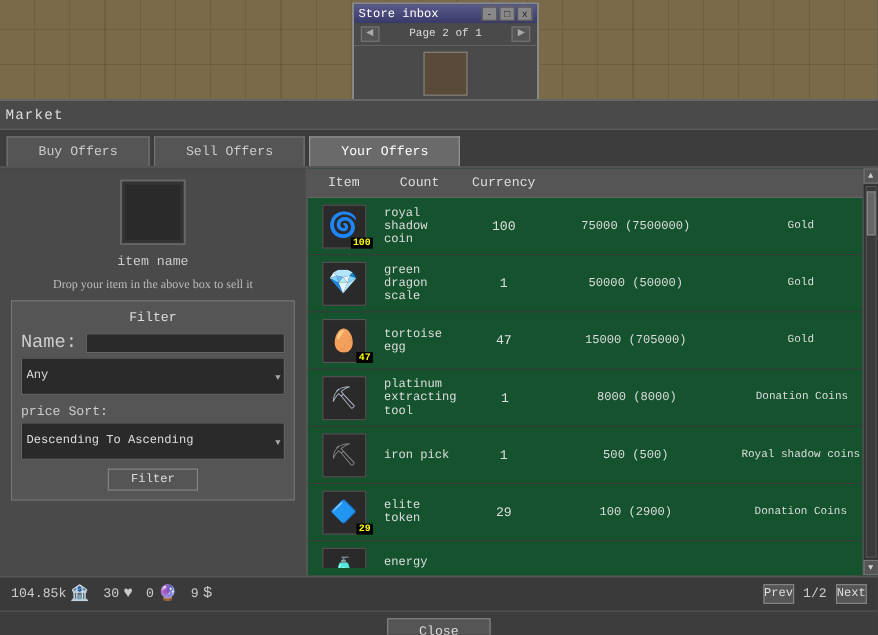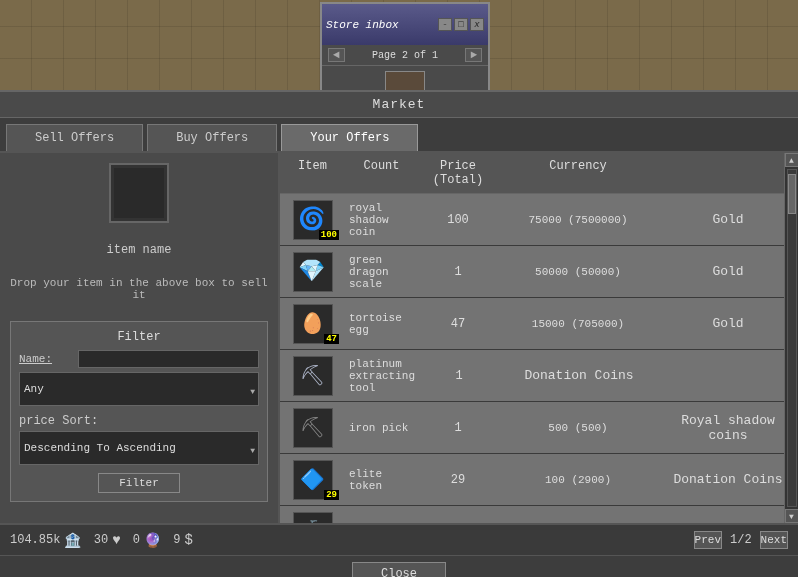--- a/index.html
+++ b/index.html
@@ -49,25 +49,24 @@
       left: 320px;
       width: 170px;
       background: #3c3c3c;
       border: 2px solid #888;
       z-index: 5;
     }
     .store-inbox-titlebar {
       background: linear-gradient(to bottom, #5a5a8a, #3a3a6a);
       color: #fff;
       font-size: 11px;
-      padding: 14px 4px;
+      padding: 2px 4px;
       display: flex;
       align-items: center;
       justify-content: space-between;
-      font-style: italic;
     }
     .store-inbox-controls {
       display: flex;
       gap: 2px;
     }
     .win-btn {
       width: 14px;
       height: 13px;
       background: #888;
       border: 1px solid #555;
@@ -121,21 +120,20 @@
       left: 0;
       width: 798px;
       background: #3d3d3d;
       border-top: 2px solid #666;
       z-index: 10;
     }
 
     
     .market-header {
       background: #4a4a4a;
-      text-align: center;
       color: #ddd;
       font-size: 13px;
       padding: 5px;
       border-bottom: 1px solid #666;
       letter-spacing: 1px;
     }
 
     
     .tabs-row {
       display: flex;
@@ -168,21 +166,21 @@
 
     
     .left-panel {
       width: 280px;
       background: #4a4a4a;
       border-right: 2px solid #555;
       padding: 10px;
       display: flex;
       flex-direction: column;
       align-items: center;
-      gap: 20px;
+      gap: 8px;
     }
     .item-drop-box {
       width: 60px;
       height: 60px;
       background: #333;
       border: 2px solid #666;
       display: flex;
       align-items: center;
       justify-content: center;
     }
@@ -193,20 +191,21 @@
     }
     .item-name-label {
       color: #ccc;
       font-size: 12px;
       text-align: center;
     }
     .drop-hint {
       color: #bbb;
       font-size: 11px;
       text-align: center;
+      font-family: Liberation Serif, serif;
     }
     .filter-section {
       width: 100%;
       background: #555;
       border: 1px solid #777;
       padding: 8px;
     }
     .filter-title {
       color: #ddd;
       font-size: 12px;
@@ -214,23 +213,22 @@
       margin-bottom: 6px;
     }
     .filter-row {
       display: flex;
       align-items: center;
       margin-bottom: 4px;
       gap: 4px;
     }
     .filter-label {
       color: #ccc;
-      font-size: 11px;
+      font-size: 17px;
       width: 55px;
-      text-decoration: underline;
     }
     .filter-input {
       flex: 1;
       height: 18px;
       background: #2a2a2a;
       border: 1px solid #666;
       color: #ddd;
       font-size: 11px;
       padding: 0 3px;
       font-family: 'Courier New', monospace;
@@ -276,21 +274,21 @@
       padding: 3px 20px;
       cursor: pointer;
       font-family: 'Courier New', monospace;
       display: block;
       margin: 0 auto;
     }
 
     
     .right-panel {
       flex: 1;
-      background: #737373;
+      background: #14532d;
       position: relative;
       overflow: hidden;
     }
     .table-header {
       display: grid;
       grid-template-columns: 65px 1fr 80px 160px 140px;
       background: #555;
       border-bottom: 1px solid #666;
       padding: 6px 0;
     }
@@ -351,21 +349,21 @@
       font-size: 12px;
       text-align: center;
     }
     .item-price-cell {
       color: #ddd;
       font-size: 11px;
       text-align: center;
     }
     .item-currency-cell {
       color: #ddd;
-      font-size: 13px;
+      font-size: 10px;
       text-align: center;
     }
 
     
     .right-scrollbar {
       position: absolute;
       right: 0; top: 0; bottom: 0;
       width: 14px;
       background: #333;
       border-left: 1px solid #666;
@@ -483,22 +481,22 @@
   </div>
   <div class="store-inbox-content">
     <div class="item-placeholder"></div>
   </div>
 </div>
 
 <div class="main-dialog">
   <div class="market-header">Market</div>
 
   <div class="tabs-row">
+    <div class="tab">Buy Offers</div>
     <div class="tab">Sell Offers</div>
-    <div class="tab">Buy Offers</div>
     <div class="tab active">Your Offers</div>
   </div>
 
   <div class="content-area">
 
     <div class="left-panel">
       <div class="item-drop-box">
         <div class="item-drop-inner"></div>
       </div>
       <div class="item-name-label">item name</div>
@@ -522,21 +520,20 @@
           </select>
         </div>
         <button class="filter-btn">Filter</button>
       </div>
     </div>
 
     <div class="right-panel">
       <div class="table-header">
         <div class="th">Item</div>
         <div class="th">Count</div>
-        <div class="th">Price (Total)</div>
         <div class="th">Currency</div>
       </div>
 
       <div class="table-body">
 
         <div class="table-row-item">
           <div class="item-icon-cell">
             <div class="item-icon">
               <span style="font-size:22px;">🌀</span>
             </div>
@@ -576,20 +573,21 @@
 
         <div class="table-row-item">
           <div class="item-icon-cell">
             <div class="item-icon">
               <span style="font-size:20px; color:#b0b8cc;">⛏</span>
             </div>
             <span class="item-count-badge"></span>
           </div>
           <div class="item-name-cell">platinum extracting tool</div>
           <div class="item-count-cell">1</div>
+          <div class="item-price-cell">8000 (8000)</div>
           <div class="item-currency-cell">Donation Coins</div>
         </div>
 
         <div class="table-row-item">
           <div class="item-icon-cell">
             <div class="item-icon">
               <span style="font-size:20px; color:#888;">⛏</span>
             </div>
             <span class="item-count-badge"></span>
           </div>

